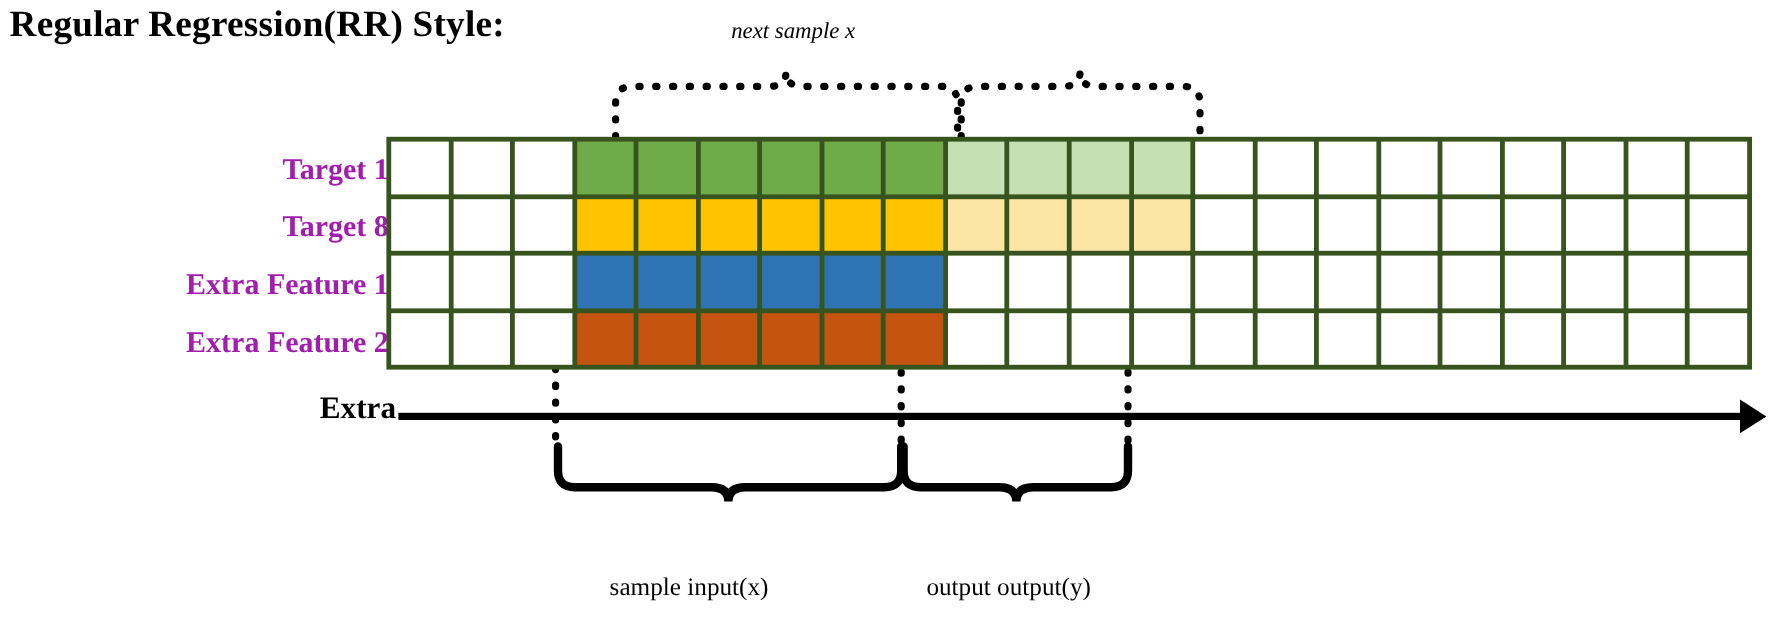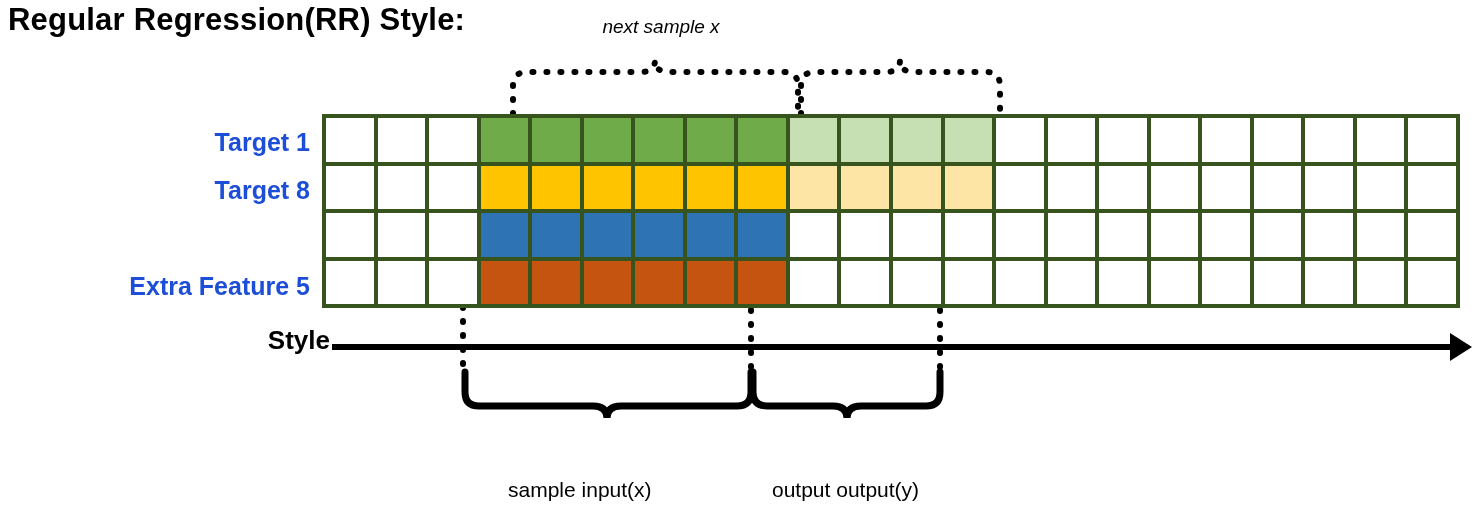--- a/index.html
+++ b/index.html
@@ -3,21 +3,21 @@
 <meta charset="utf-8">
 <style>
   html,body{margin:0;padding:0;}
   body{
     width:1476px;height:516px;
     background:#ffffff;
     font-family:"Liberation Sans", sans-serif;
     overflow:hidden;
     position:relative;
   }
-  #stage{position:absolute;left:0;top:0;width:1476px;height:516px;}
+  #stage{position:absolute;left:0;top:0;width:1476px;height:516px;font-family:Liberation Serif, serif;}
 
   .abs{position:absolute;}
 
   
   #title{
     left:8px; top:2px;
     font-size:31px; font-weight:700; color:#000;
     letter-spacing:.2px; white-space:nowrap;
   }
 
@@ -25,22 +25,22 @@
   .top-cap{
     font-size:19px; font-style:italic; font-weight:500; color:#000;
     white-space:nowrap; text-align:center;
   }
   #cap-x{left:586px; top:16px; width:150px;}
   #cap-y{left:818px; top:4px; width:150px;}
 
   
   .row-label{
     width:300px; text-align:right;
-    font-size:25px; font-weight:700; color:#1d4ed8;
-    white-space:nowrap; left:10px;
+    font-size:25px; font-weight:700; color:#a21caf;
+    white-space:nowrap; left:24px;
     height:48px; line-height:48px;
   }
 
   
   #grid{
     left:322px; top:114px;
     width:1138px; height:194px;
     background:#37541f;
     box-sizing:border-box;
     padding:4px 4px 4px 4px;
@@ -95,21 +95,22 @@
     <line x1="463" y1="307" x2="463" y2="372" stroke="#000" stroke-width="6" stroke-linecap="round" stroke-dasharray="1 13"></line>
     <line x1="751" y1="212" x2="751" y2="372" stroke="#000" stroke-width="6" stroke-linecap="round" stroke-dasharray="1 13"></line>
     <line x1="940" y1="212" x2="940" y2="372" stroke="#000" stroke-width="6" stroke-linecap="round" stroke-dasharray="1 13"></line>
 
     <path d="M 465,372 L 465,392 Q 465,406 479,406 L 593,406 Q 607,406 607,418 Q 607,406 621,406 L 737,406 Q 751,406 751,392 L 751,372" fill="none" stroke="#000" stroke-width="7" stroke-linecap="round"></path>
     <path d="M 753,372 L 753,392 Q 753,406 767,406 L 833,406 Q 847,406 847,418 Q 847,406 861,406 L 926,406 Q 940,406 940,392 L 940,372" fill="none" stroke="#000" stroke-width="7" stroke-linecap="round"></path>
   </svg>
 
   <div class="abs row-label" style="top:118px">Target 1</div>
   <div class="abs row-label" style="top:166px">Target 8</div>
-  <div class="abs row-label" style="top:262px">Extra Feature 5</div>
+  <div class="abs row-label" style="top:214px">Extra Feature 1</div>
+  <div class="abs row-label" style="top:262px">Extra Feature 2</div>
 
   <div class="abs" id="grid">
     <div class="grid-row">
         <div class="cell" style="background: rgb(255, 255, 255);"></div>
         <div class="cell" style="background: rgb(255, 255, 255);"></div>
         <div class="cell" style="background: rgb(255, 255, 255);"></div>
         <div class="cell" style="background: rgb(111, 171, 73);"></div>
         <div class="cell" style="background: rgb(111, 171, 73);"></div>
         <div class="cell" style="background: rgb(111, 171, 73);"></div>
         <div class="cell" style="background: rgb(111, 171, 73);"></div>
@@ -196,21 +197,21 @@
         <div class="cell" style="background: rgb(255, 255, 255);"></div>
         <div class="cell" style="background: rgb(255, 255, 255);"></div>
         <div class="cell" style="background: rgb(255, 255, 255);"></div>
         <div class="cell" style="background: rgb(255, 255, 255);"></div>
         <div class="cell" style="background: rgb(255, 255, 255);"></div>
         <div class="cell" style="background: rgb(255, 255, 255);"></div>
         <div class="cell" style="background: rgb(255, 255, 255);"></div>
       </div>
   </div>
 
-  <div class="abs" id="time-label">Style</div>
+  <div class="abs" id="time-label">Extra</div>
   <div class="abs" id="time-axis"></div>
   <div class="abs" id="time-arrow"></div>
 
   <div class="abs brace-text" id="btext-x">
     <div>sample input(x)</div>
     
     
   </div>
   <div class="abs brace-text" id="btext-y">
     <div>output output(y)</div>

